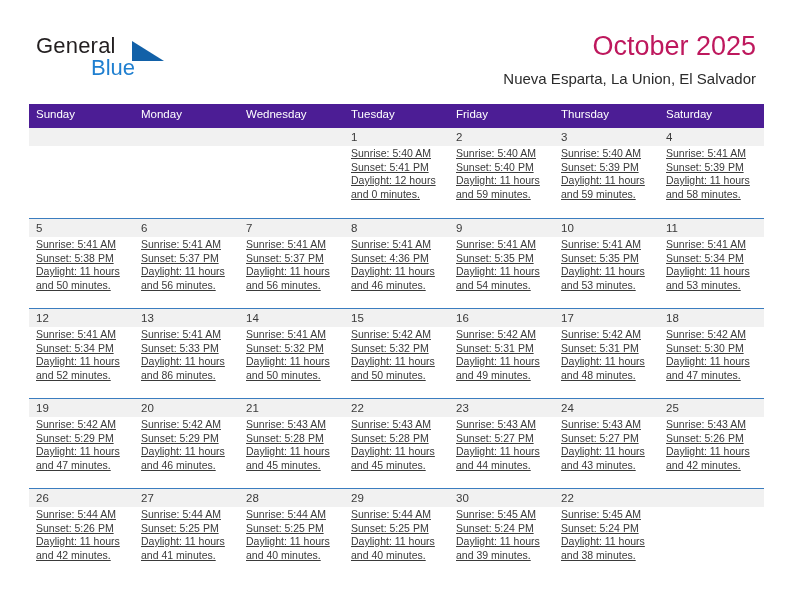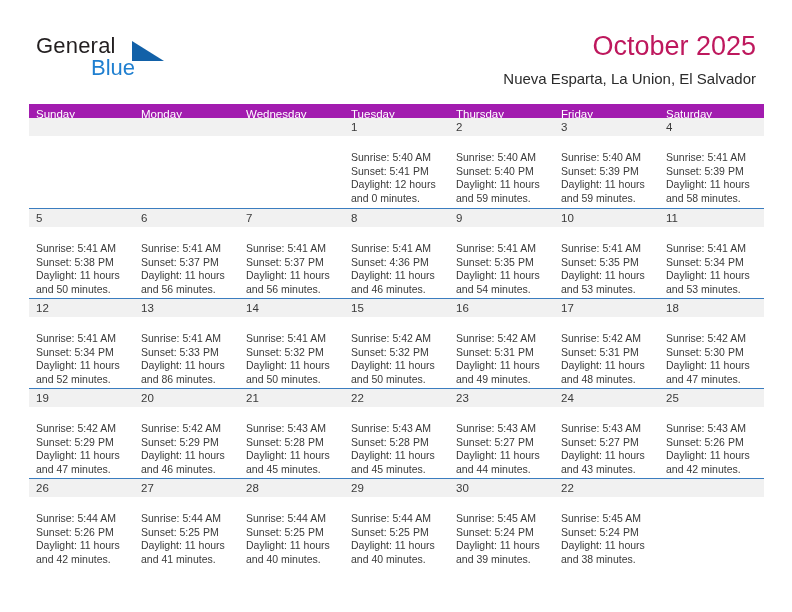--- a/index.html
+++ b/index.html
@@ -89,22 +89,22 @@
   
   .calendar {
     position: absolute;
     left: 29px;
     top: 104px;
     width: 735px;
   }
 
   .weekday-row {
     display: flex;
-    background: #a21caf;
-    height: 14px;
+    background: #4c1d95;
+    height: 24px;
   }
   .weekday {
     flex: 1 1 105px;
     width: 105px;
     box-sizing: border-box;
     color: #ffffff;
     font-size: 11.5px;
     line-height: 21px;
     padding-left: 7px;
     white-space: nowrap;
@@ -138,24 +138,25 @@
     line-height: 15px;
     padding: 2px 0 1px 7px;
     box-sizing: content-box;
   }
   .day-cell.empty .day-number-band {
     background: #f1f1f1;
     color: transparent;
   }
 
   .day-info {
-    padding: 15px 6px 0 7px;
+    padding: 1px 6px 0 7px;
     font-size: 10.5px;
     line-height: 13.5px;
     color: #3a3a3a;
+    text-decoration: underline;
   }
   .day-info div {
     white-space: normal;
   }
 </style>
 </head>
 <body>
 
 <div class="page">
 
@@ -173,22 +174,22 @@
     </div>
 
   </div>
 
   <div class="calendar">
     <div class="weekday-row" id="weekday-row">
         <div class="weekday">Sunday</div>
         <div class="weekday">Monday</div>
         <div class="weekday">Wednesday</div>
         <div class="weekday">Tuesday</div>
+        <div class="weekday">Friday</div>
         <div class="weekday">Thursday</div>
-        <div class="weekday">Friday</div>
         <div class="weekday">Saturday</div>
       </div>
     <div id="weeks-container">
         <div class="week-row first">
           <div class="day-cell empty">
             <div class="day-number-band"></div>
           </div>
           <div class="day-cell empty">
             <div class="day-number-band"></div>
           </div>

